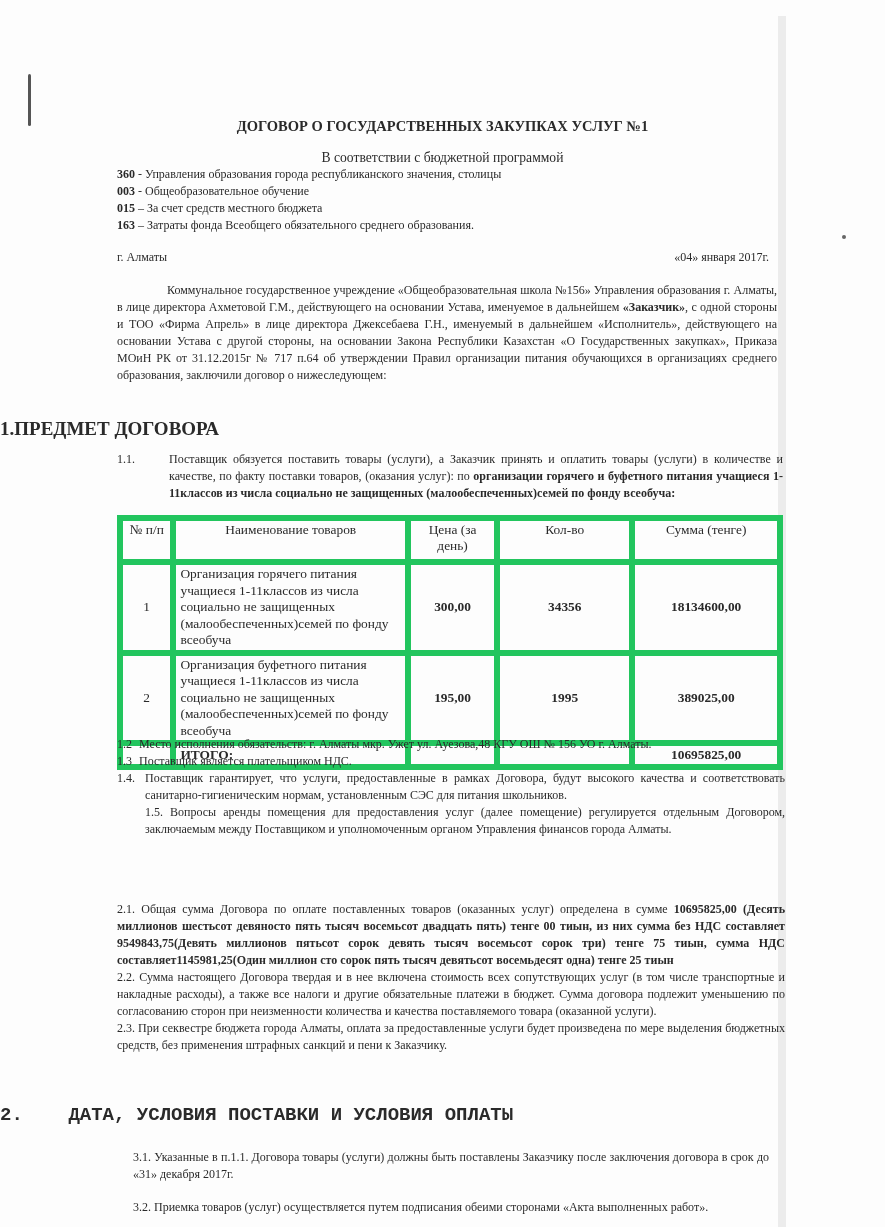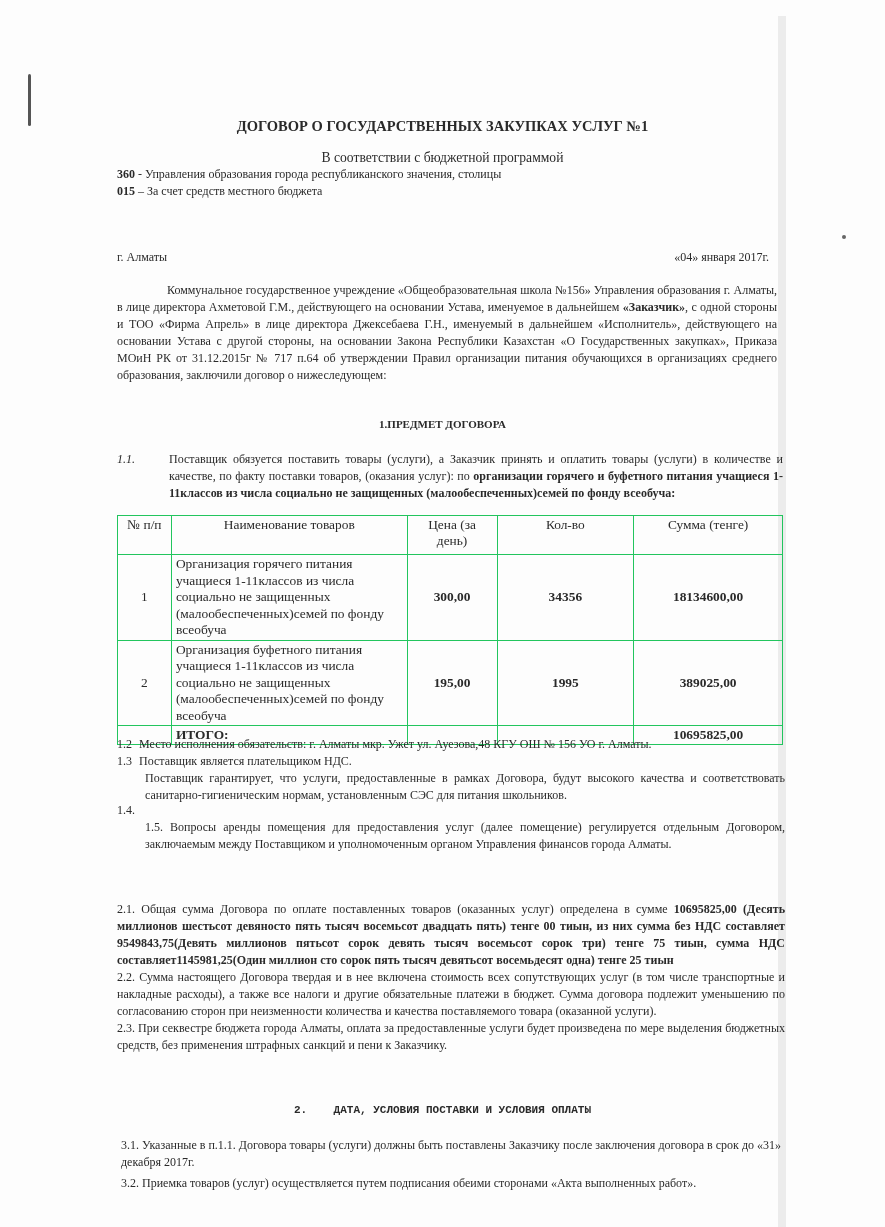--- a/index.html
+++ b/index.html
@@ -17,55 +17,57 @@
     .content { position: absolute; left: 117px; width: 660px; font-size: 12px; line-height: 16.5px; }
     .title { position: absolute; left: 0; width: 885px; top: 102px; text-align: center; font-weight: bold; font-size: 14.5px; }
     .subtitle { position: absolute; left: 0; width: 885px; top: 118px; text-align: center; font-size: 13.6px; margin-top: 16px; }
     .codes { top: 150px; }
     .codes div { height: 17px; }
     .codes b { font-weight: bold; }
     .city-line { top: 233px; }
     .city-line .city { position: absolute; left: 0; }
     .city-line .date { position: absolute; right: 8px; }
     .intro { top: 266px; text-align: justify; text-indent: 50px; line-height: 17px; }
-    .section-title { position: absolute; left: 0; width: 885px; text-align: center; font-weight: bold; font-size: 11px; }
+    .section-title { position: absolute; left: 0; width: 885px; font-weight: bold; font-size: 19px; }
     .p11 { top: 435px; }
-    .p11 .num { position: absolute; left: 0; top: 0; font-style: italic; }
+    .p11 .num { position: absolute; left: 0; top: 0; }
     .p11 .txt { margin-left: 52px; text-align: justify; line-height: 17px; }
     table.goods { position: absolute; left: 117px; top: 499px; width: 666px; border-collapse: collapse; font-size: 13.4px; }
-    table.goods td, table.goods th { border: 1px solid #22c55e; padding: 1px 4px; vertical-align: middle; }
+    table.goods td, table.goods th { border: 6px solid #22c55e; padding: 1px 4px; vertical-align: middle; }
     table.goods th { font-weight: normal; text-align: center; vertical-align: top; height: 36px; }
     table.goods td.c { text-align: center; }
     table.goods td.b { font-weight: bold; }
     table.goods .item-name { line-height: 16.5px; }
     .clauses { top: 720px; line-height: 17px; }
     .clauses .row { display: flex; }
     .clauses .n { width: 22px; flex: none; }
-    .clauses .n2 { width: 28px; flex: none; margin-top: 32px; }
+    .clauses .n2 { width: 28px; flex: none; }
     .clauses .t { flex: 1; text-align: justify; }
     .clauses .indent { margin-left: 28px; text-align: justify; }
     .s2 { top: 885px; text-align: justify; line-height: 17px; }
     .s2 p { margin: 0; }
     .s3 { top: 1117px; text-align: justify; line-height: 17px; }
-    .s3 p { margin: 4px; }
+    .s3 p { margin: 16px; }
   </style>
 </head>
 <body>
 
 <div class="page">
   <div class="right-edge"></div>
   <div class="margin-mark"></div>
   <div class="speck"></div>
 
   <div class="title">ДОГОВОР О ГОСУДАРСТВЕННЫХ ЗАКУПКАХ УСЛУГ №1</div>
   <div class="subtitle">В соответствии с бюджетной программой</div>
 
   <div class="content codes">
     <div><b>360</b><span> - </span><span>Управления образования города республиканского значения, столицы</span></div>
+    <div><b>003</b><span> - </span><span>Общеобразовательное обучение</span></div>
     <div><b>015</b><span> – </span><span>За счет средств местного бюджета</span></div>
+    <div><b>163</b><span> – </span><span>Затраты фонда Всеобщего обязательного среднего образования.</span></div>
   </div>
 
   <div class="content city-line" style="width:660px;">
     <span class="city">г. Алматы</span>
     <span class="date">«04» января 2017г.</span>
   </div>
 
   <div class="content intro"><span>Коммунальное государственное учреждение «Общеобразовательная школа №156» Управления образования г. Алматы, в лице директора Ахметовой Г.М.,  действующего на основании Устава, именуемое в дальнейшем </span><b>«Заказчик»</b><span>, с одной стороны и ТОО «Фирма Апрель» в лице директора Джексебаева Г.Н., именуемый в дальнейшем «Исполнитель», действующего на основании Устава  с другой стороны, на основании Закона Республики Казахстан «О Государственных закупках», Приказа МОиН РК от 31.12.2015г № 717 п.64 об утверждении Правил организации питания обучающихся в организациях среднего образования, заключили договор о нижеследующем:</span></div>
 
   <div class="section-title" style="top:402px;">1.ПРЕДМЕТ ДОГОВОРА</div>

